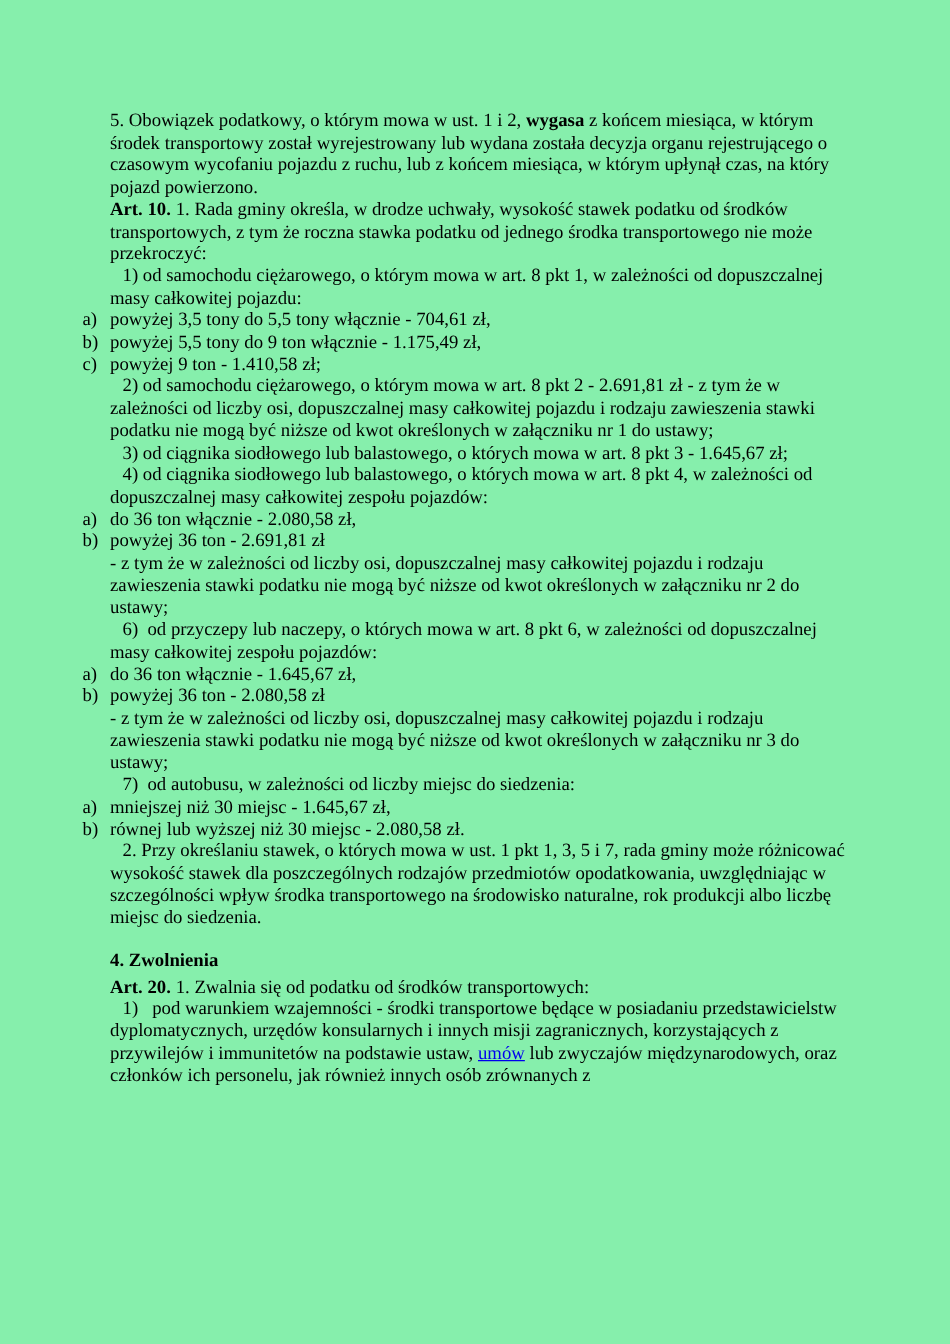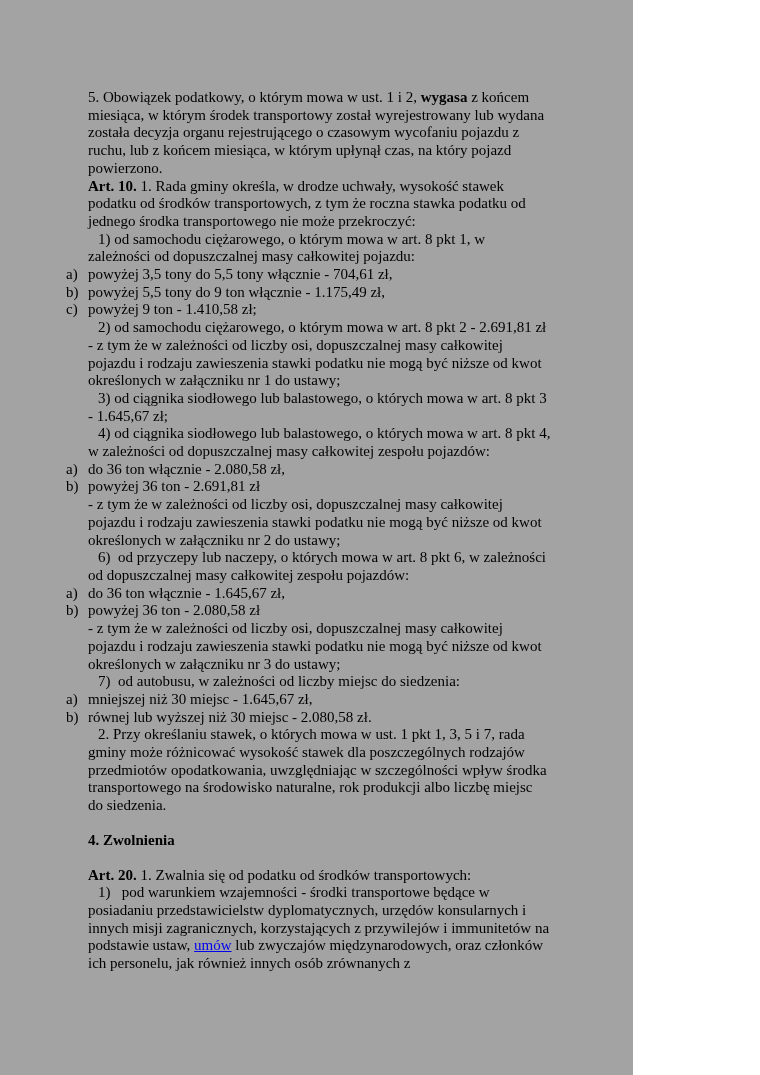--- a/index.html
+++ b/index.html
@@ -4,30 +4,30 @@
 <style>
   html, body { margin: 0; padding: 0; background: #ffffff; }
   body {
     width: 760px; height: 1075px; overflow: hidden;
     color: #000000;
     font-family: "Liberation Serif", "DejaVu Serif", serif;
     font-size: 15px; line-height: 17.7px;
   }
   .page {
     box-sizing: border-box;
-    width: 633px; height: 1075px;
+    width: 760px; height: 1075px;
     padding: 89px 82px 2px 88px;
-    background: #a3a3a3;
+    background: #86efac;
   }
   p { margin: 0; }
   .pre { white-space: pre-wrap; }
   .ind { text-indent: 10px; }
   .heading { font-weight: bold; }
   .heading-stawki { margin-top: 35px; }
-  .heading-zwolnienia { margin-top: 17px; margin-bottom: 17px; }
+  .heading-zwolnienia { margin-top: 17px; margin-bottom: 3px; }
   .bold { font-weight: bold; }
   .lettered { margin-left: -22px; }
   .letter { display: inline-block; width: 22px; }
   a.doc-link { color: #0000ee; text-decoration: underline; cursor: pointer; }
 </style>
 </head>
 <body>
 
 <div class="page">
 

